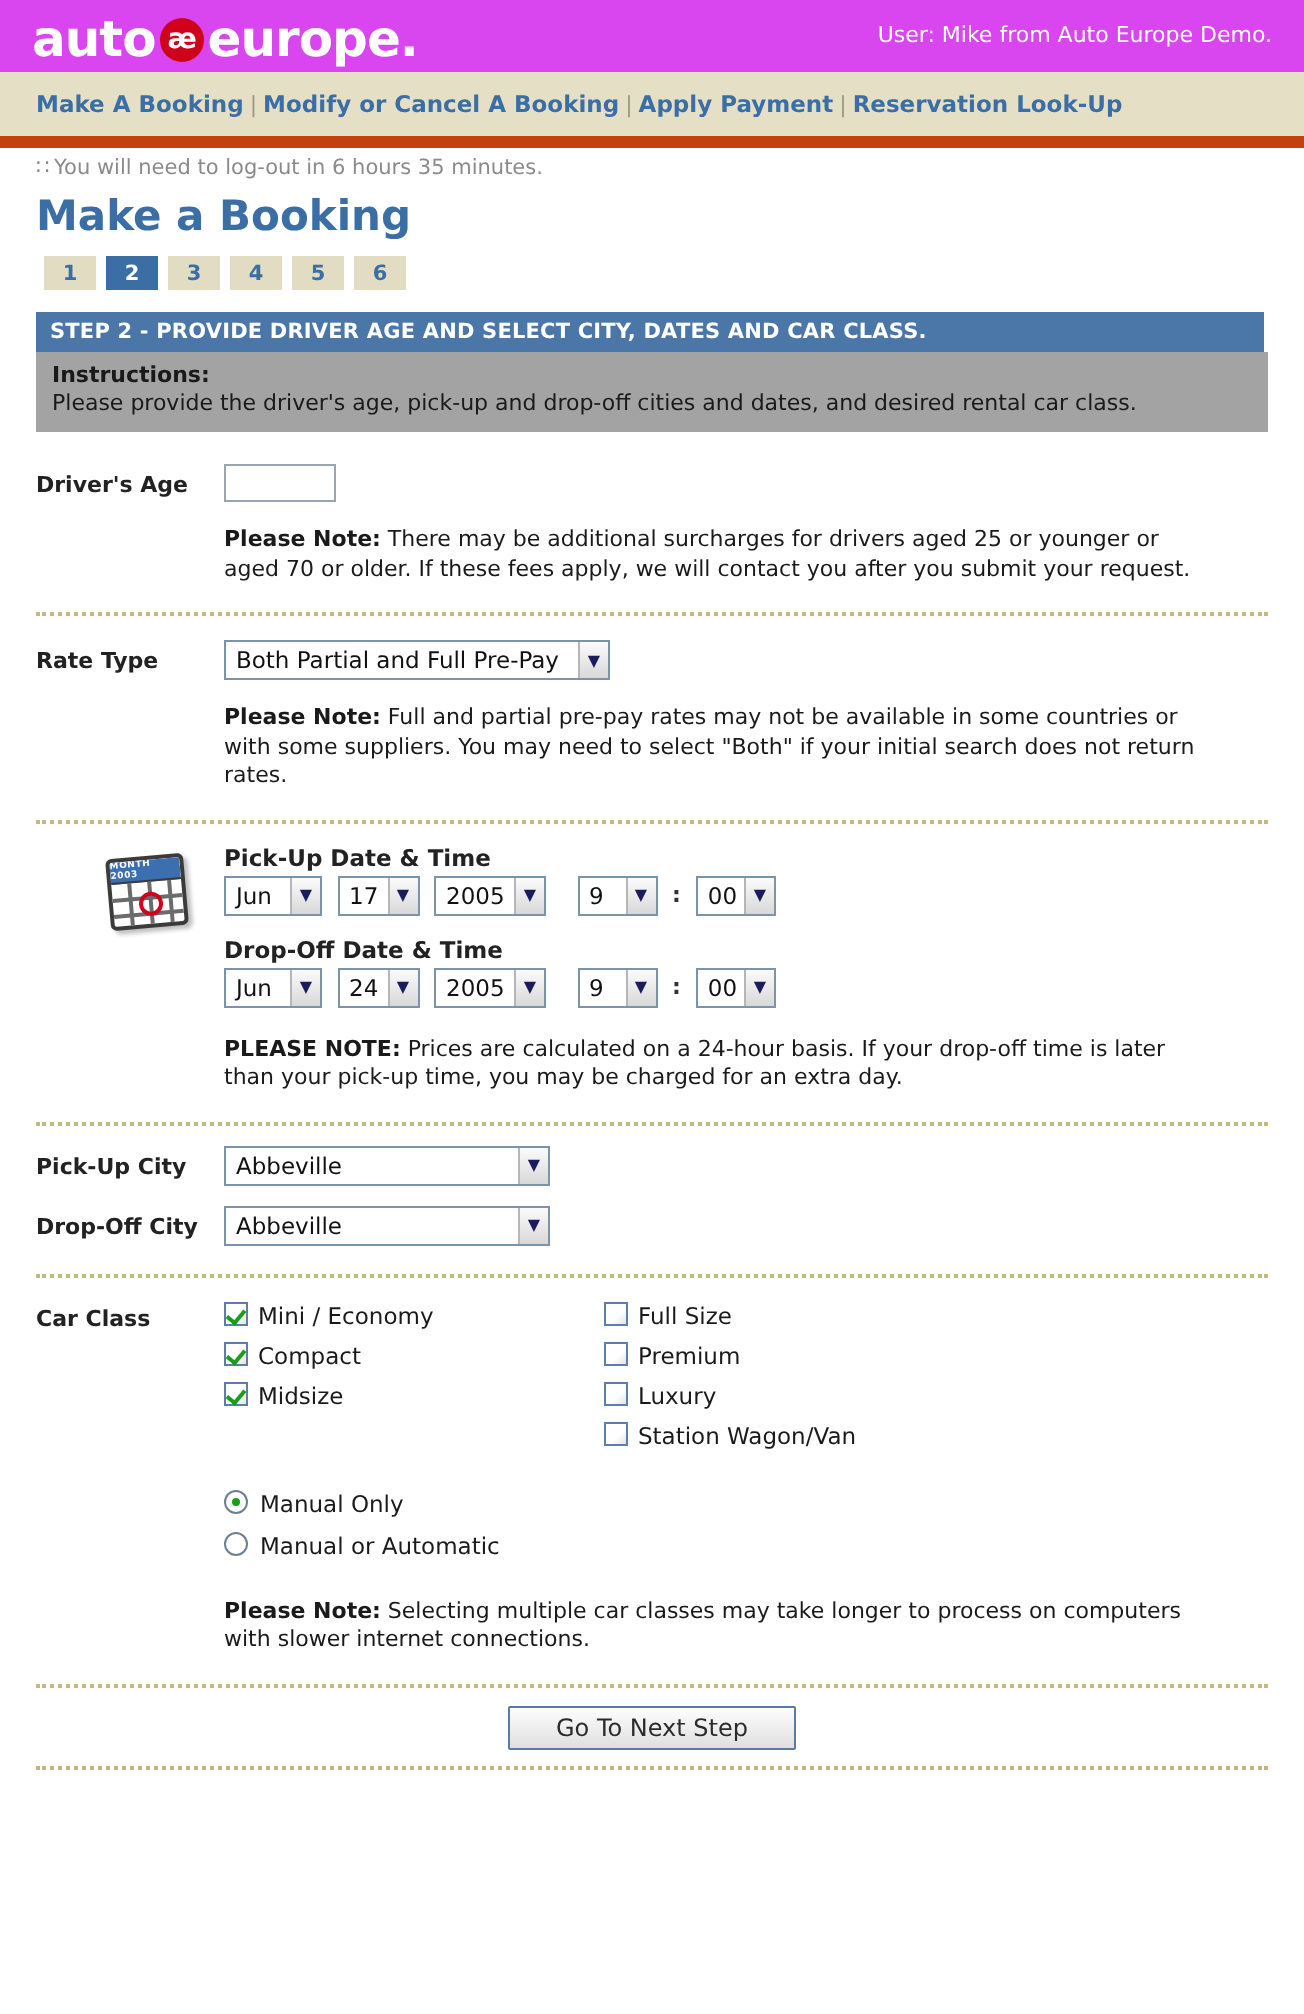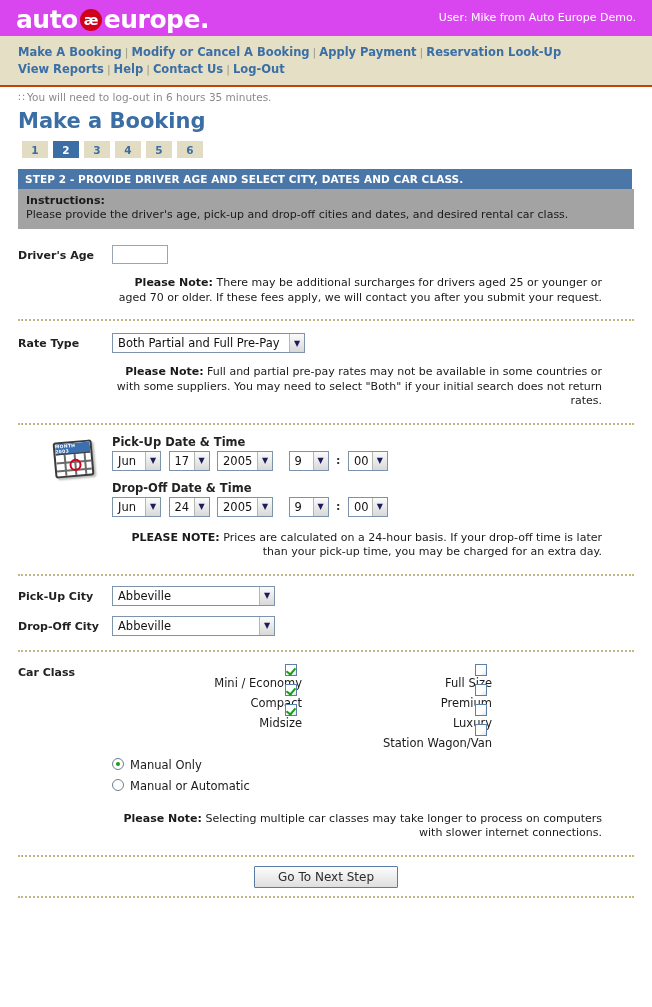--- a/index.html
+++ b/index.html
@@ -46,21 +46,21 @@
     position: absolute;
     right: 16px; top: 11px;
     color: #ffffff;
     font-size: 11px;
   }
 
   
   .navbar {
     background: #e5dfc5;
     padding: 8px 0 7px 18px;
-    border-bottom: 2px solid #c2410c;
+    border-bottom: 6px solid #c2410c;
   }
   .navbar a {
     color: #3a6ea5;
     font-weight: bold;
     font-size: 11.5px;
     text-decoration: none;
     white-space: nowrap;
   }
   .nav-sep { color: #9a9a85; margin: 0 3px; font-weight: normal; }
   .navline { line-height: 17px; }
@@ -129,21 +129,20 @@
     color: #222;
     padding-top: 4px;
   }
   .field-col { flex: 1; }
 
   .note {
     font-size: 11px;
     line-height: 14.5px;
     color: #1a1a1a;
     max-width: 490px;
-    text-align: right;
   }
   .note b { font-weight: bold; }
 
   input.text-input {
     width: 56px; height: 19px;
     border: 1px solid #9aa5b1;
     background: #ffffff;
     font-family: "DejaVu Sans", sans-serif;
     font-size: 11px;
     padding: 1px 3px;
@@ -228,25 +227,24 @@
     left: 13px; top: 5px;
     width: 12px; height: 12px;
     border: 2.5px solid #d0021b;
     border-radius: 50%;
   }
 
   
   .cc-grid { display: flex; }
   .cc-col { width: 190px; }
   .cc-item {
-    display: flex; align-items: flex-end;
+    display: flex; align-items: flex-start;
     height: 20px;
     font-size: 11.5px;
     color: #1a1a1a;
-    flex-direction: column;
   }
   .cbx {
     width: 12px; height: 12px;
     border: 1px solid #5b7fa8;
     background: linear-gradient(135deg,#ffffff 60%, #e3e3e3);
     margin-right: 5px;
     flex: 0 0 12px;
     position: relative;
   }
   .cbx.on::after {
@@ -311,23 +309,20 @@
     <span>europe</span>
     <span class="logo-dot">.</span>
   </div>
   <div class="user-label">User: Mike from Auto Europe Demo.</div>
 </div>
 
 <div class="navbar">
   <div class="navline">
     <a href="#">Make A Booking</a><span class="nav-sep">|</span><a href="#">Modify or Cancel A Booking</a><span class="nav-sep">|</span><a href="#">Apply Payment</a><span class="nav-sep">|</span><a href="#">Reservation Look-Up</a>
   </div>
-  <div class="navline">
-    <a href="#">View Reports</a><span class="nav-sep">|</span><a href="#">Help</a><span class="nav-sep">|</span><a href="#">Contact Us</a><span class="nav-sep">|</span><a href="#">Log-Out</a>
-  </div>
 </div>
 
 <div class="timer">
   <span class="bullet">∷</span>
   <span>You will need to log-out in 6 hours 35 minutes.</span>
 </div>
 
 <div class="page-title">Make a Booking</div>
 
 <div class="steps">

